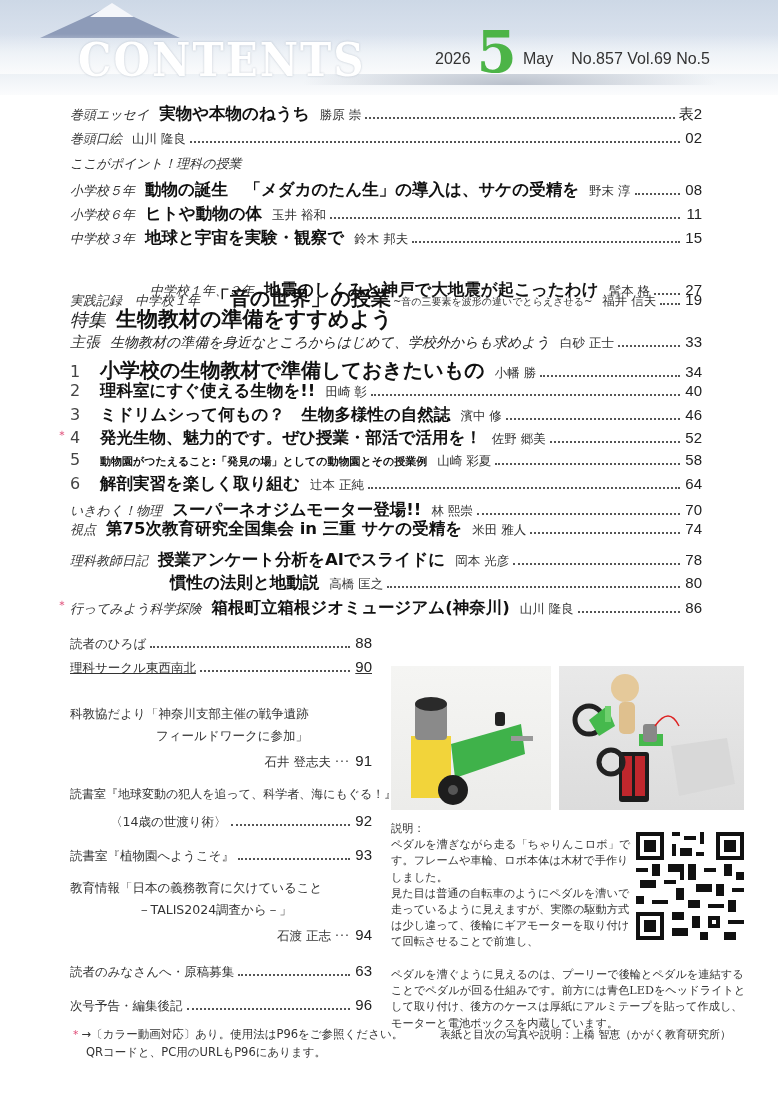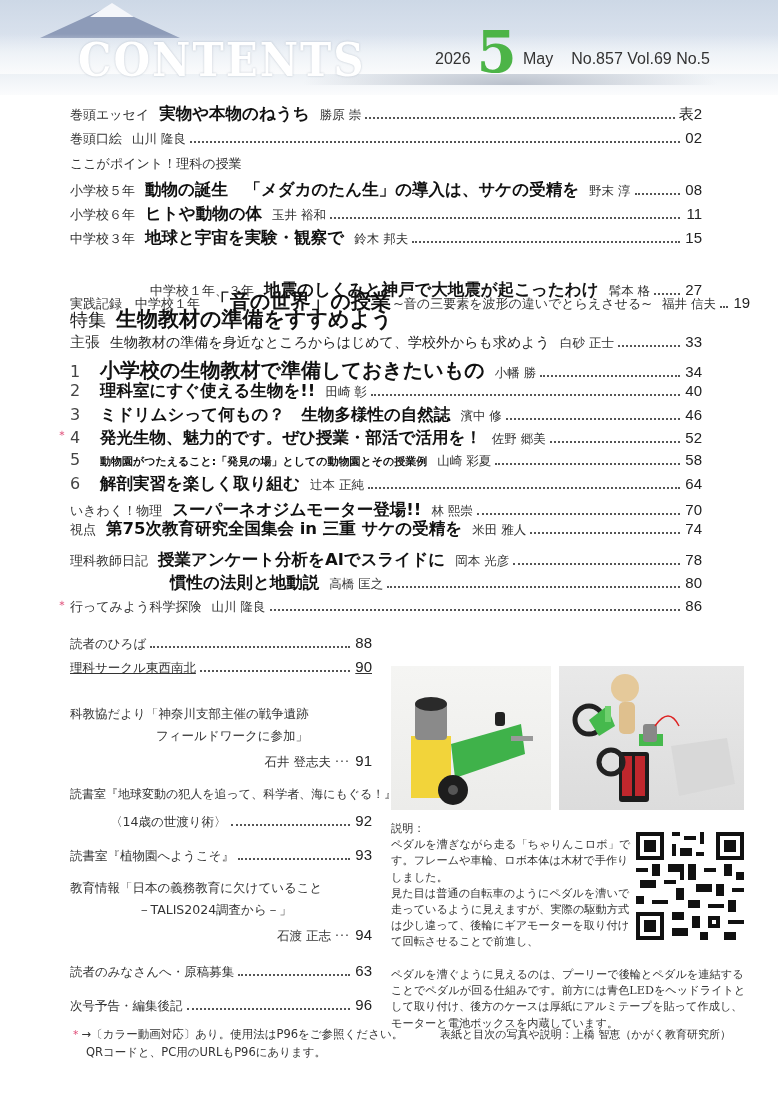--- a/index.html
+++ b/index.html
@@ -20,25 +20,25 @@
     font-size:42px; letter-spacing:2px; color:#fff; text-shadow:0 0 2px rgba(150,160,175,.6); transform:scaleY(1.1); }
   .issue { position:absolute; left:435px; top:44px; font-family:"Liberation Sans", sans-serif; font-size:16px; color:#333;
     display:flex; align-items:center; }
   .issue .year { margin-right:6px; }
   .issue .month-num { font-family:"DejaVu Serif", serif; font-weight:bold; font-size:58px; color:#4cb447;
     line-height:44px; margin-top:-14px; margin-right:6px; }
   .issue .month-name { margin-right:18px; }
 
   .toc { position:absolute; left:70px; top:103px; width:640px; }
   .row { position:absolute; left:0; width:632px; display:flex; align-items:baseline; white-space:nowrap; }
-  .cat { font-size:13px; color:#333; margin-right:10px; }
+  .cat { font-size:13px; color:#333; margin-right:10px;font-style:italic; }
   .ttl { font-size:16.5px; font-weight:bold; color:#111; margin-right:10px; }
   .ttl.serif { font-family:"DejaVu Serif", serif; }
   .ttl.big { font-size:20px; }
-  .sub { font-size:13px; color:#333; margin-left:-8px; margin-right:10px;margin-top:40px; }
+  .sub { font-size:10px; color:#333; margin-left:-8px; margin-right:10px;margin-top:40px; }
   .auth { font-size:12.5px; color:#333; }
   .dots { flex:1; border-bottom:2px dotted #555; margin:0 4px 4px 4px; min-width:8px; height:1px; }
   .pg { font-family:"Liberation Sans", sans-serif; font-size:15px; color:#222; min-width:18px; text-align:right; }
   .num { font-size:16px; color:#444; width:30px; display:inline-block; }
   .star { color:#e0507a; font-size:12px; position:absolute; left:-14px; }
   .feature-head .cat { font-size:18px; color:#222; }
   .feature-head .ttl { font-size:21px; }
 
   .lower { position:absolute; left:70px; top:630px; width:302px; }
   .lrow { position:absolute; left:0; width:302px; display:flex; align-items:baseline; white-space:nowrap; font-size:12.5px; color:#333; }
@@ -205,20 +205,21 @@
   </div>
   <div class="row" style="top:469px; left:100px; width:532px;">
     <span class="ttl">慣性の法則と地動説</span>
     <span class="auth">高橋 匡之</span>
     <span class="dots"></span>
     <span class="pg">80</span>
   </div>
   <div class="row" style="top:494px;">
     <span class="star">＊</span>
     <span class="cat">行ってみよう科学探険</span>
+    <span class="ttl">箱根町立箱根ジオミュージアム(神奈川)</span>
     <span class="auth">山川 隆良</span>
     <span class="dots"></span>
     <span class="pg">86</span>
   </div>
 </div>
 
 <div class="lower">
   <div class="lrow" style="top:4px;">
     <span>読者のひろば</span>
     <span class="dots"></span>

